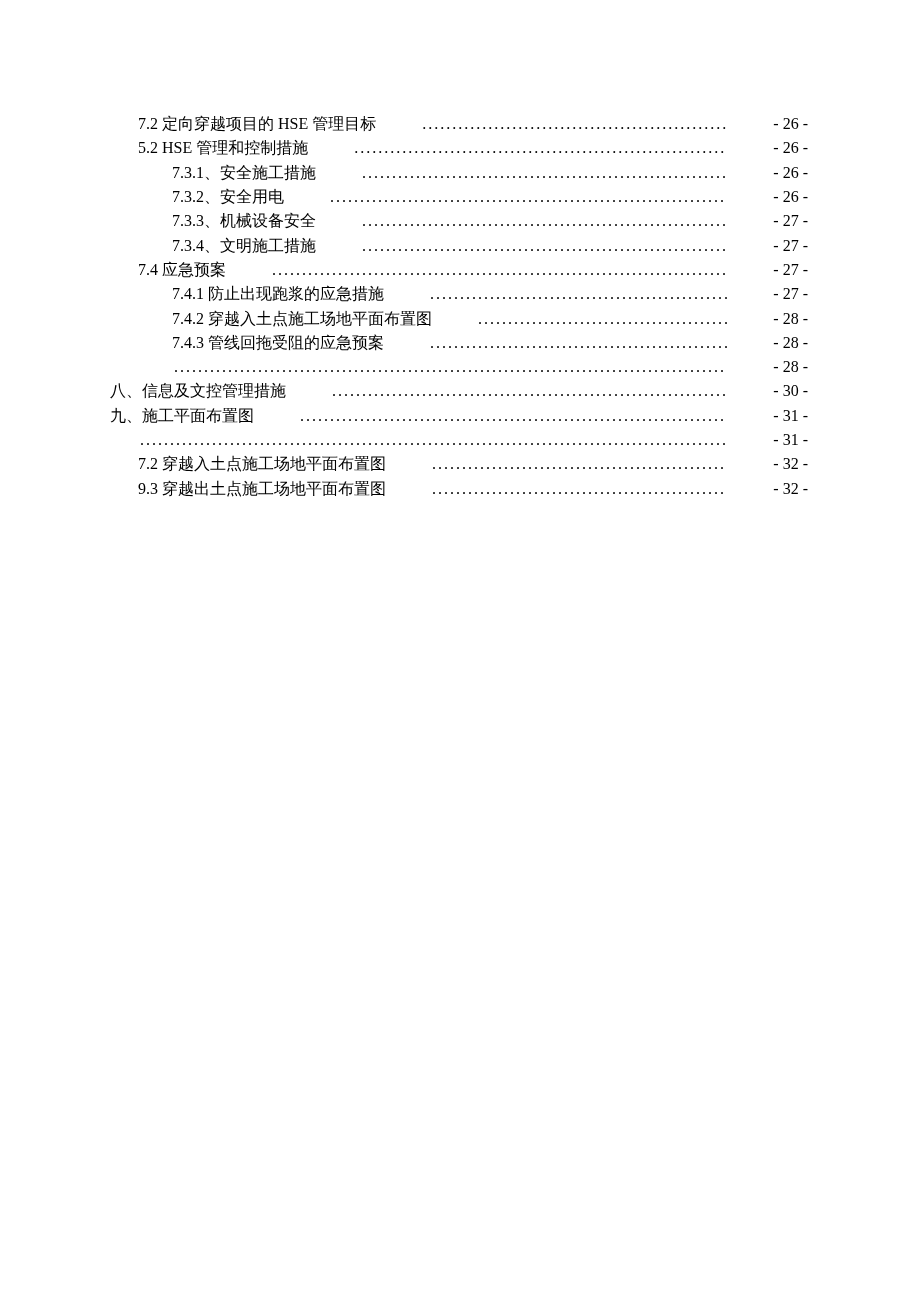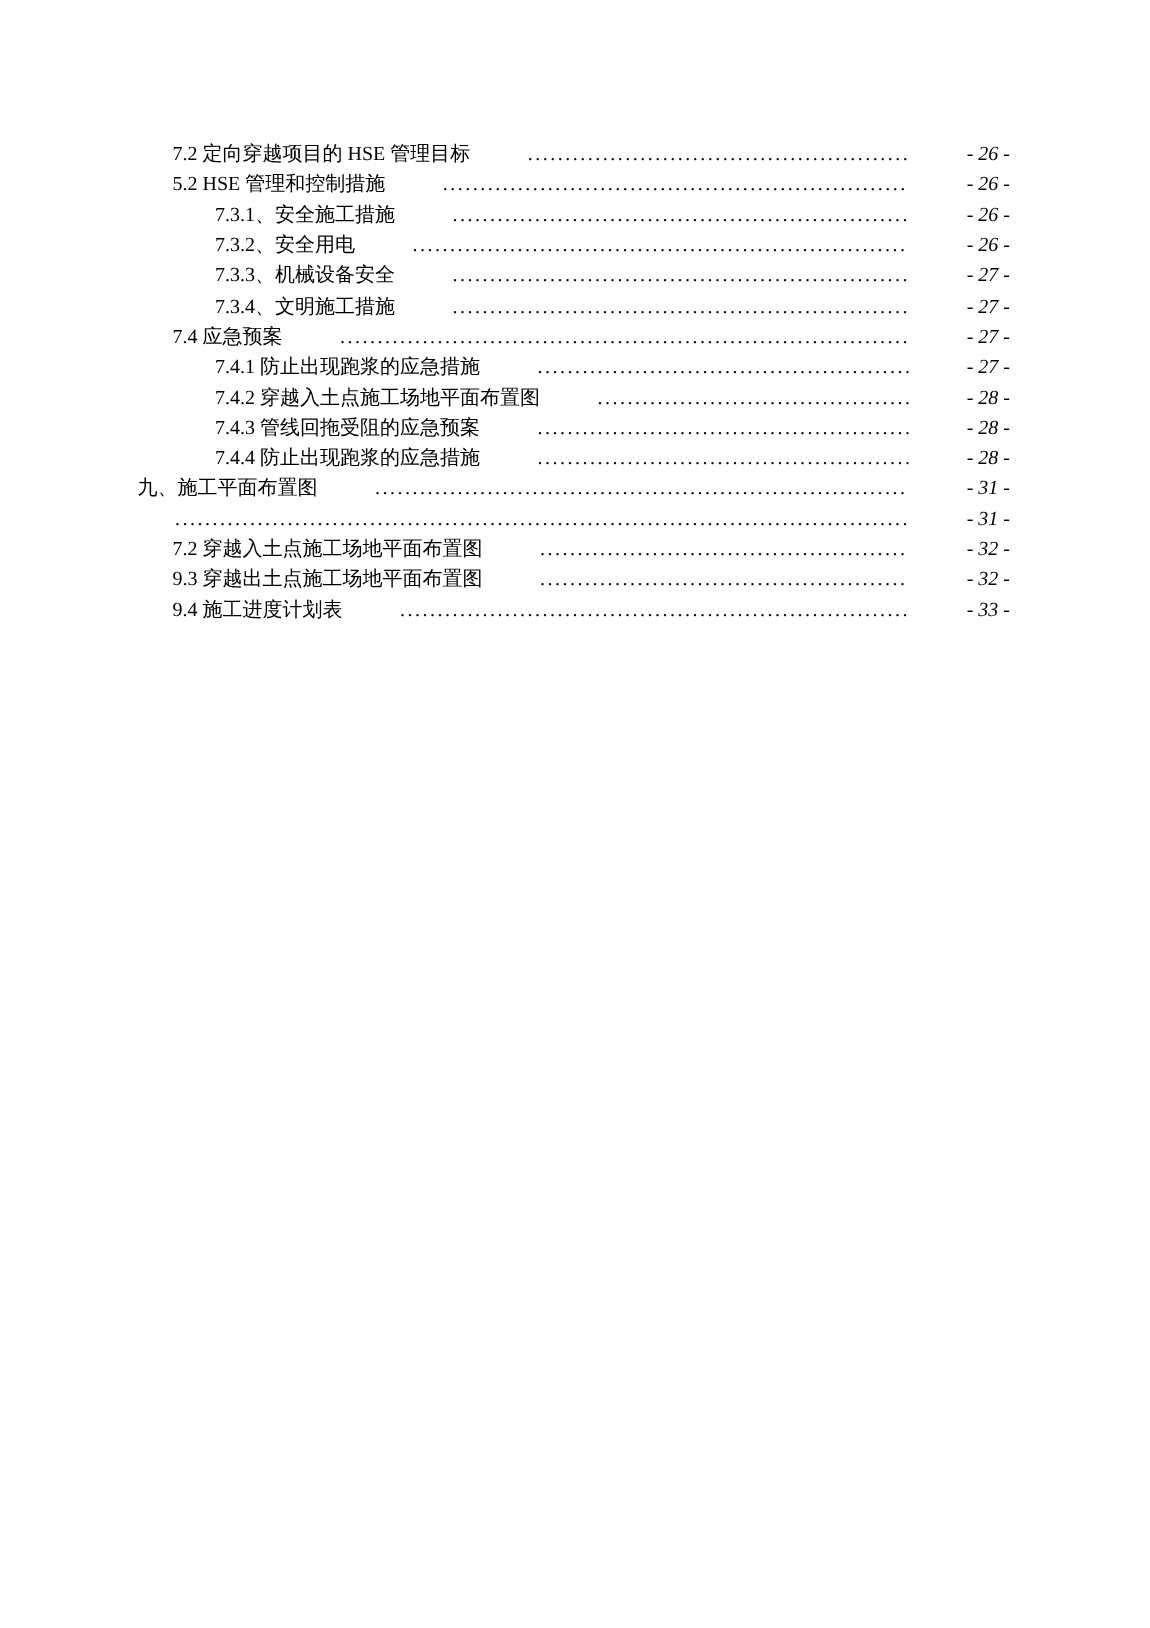--- a/index.html
+++ b/index.html
@@ -33,21 +33,20 @@
       letter-spacing: 2px;
       padding: 0 2px;
     }
     .toc-dots::before {
       content: "..................................................................................................................";
       display: block;
     }
     .toc-page {
       flex-shrink: 0;
       padding-left: 2px;
-      font-style: italic;
     }
     .indent-0 { padding-left: 0px; }
     .indent-1 { padding-left: 28px; }
     .indent-2 { padding-left: 62px; }
   </style>
 </head>
 <body>
 
 <div id="toc-container">
     <div class="toc-entry indent-1">
@@ -94,41 +93,40 @@
       <span class="toc-label">7.4.2 穿越入土点施工场地平面布置图</span>
       <span class="toc-dots"></span>
       <span class="toc-page">- 28 -</span>
     </div>
     <div class="toc-entry indent-2">
       <span class="toc-label">7.4.3 管线回拖受阻的应急预案</span>
       <span class="toc-dots"></span>
       <span class="toc-page">- 28 -</span>
     </div>
     <div class="toc-entry indent-2">
-      <span class="toc-label">7.4.4 防止出现跑浆的应急措施</span>
       <span class="toc-dots"></span>
       <span class="toc-page">- 28 -</span>
+    </div>
+    <div class="toc-entry indent-0">
+      <span class="toc-label">八、信息及文控管理措施</span>
+      <span class="toc-dots"></span>
+      <span class="toc-page">- 30 -</span>
     </div>
     <div class="toc-entry indent-0">
       <span class="toc-label">九、施工平面布置图</span>
       <span class="toc-dots"></span>
       <span class="toc-page">- 31 -</span>
     </div>
     <div class="toc-entry indent-1">
       <span class="toc-dots"></span>
       <span class="toc-page">- 31 -</span>
     </div>
     <div class="toc-entry indent-1">
       <span class="toc-label">7.2 穿越入土点施工场地平面布置图</span>
       <span class="toc-dots"></span>
       <span class="toc-page">- 32 -</span>
     </div>
     <div class="toc-entry indent-1">
       <span class="toc-label">9.3 穿越出土点施工场地平面布置图</span>
       <span class="toc-dots"></span>
       <span class="toc-page">- 32 -</span>
     </div>
-    <div class="toc-entry indent-1">
-      <span class="toc-label">9.4 施工进度计划表</span>
-      <span class="toc-dots"></span>
-      <span class="toc-page">- 33 -</span>
-    </div>
   </div>
 
 </body></html>

